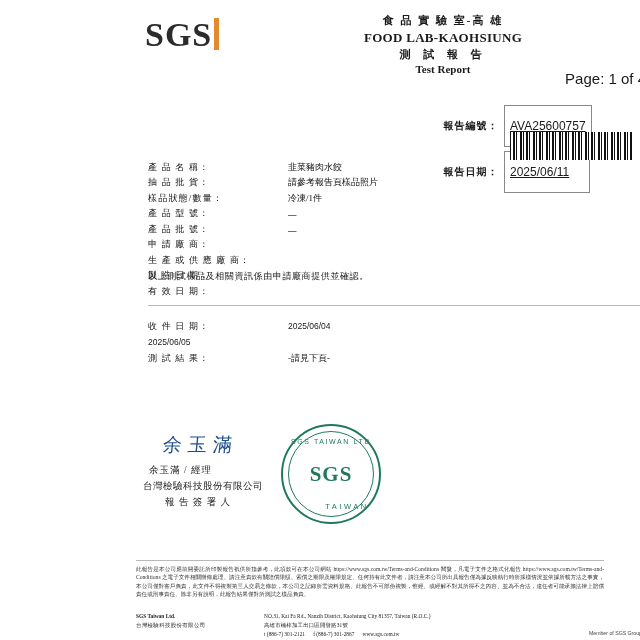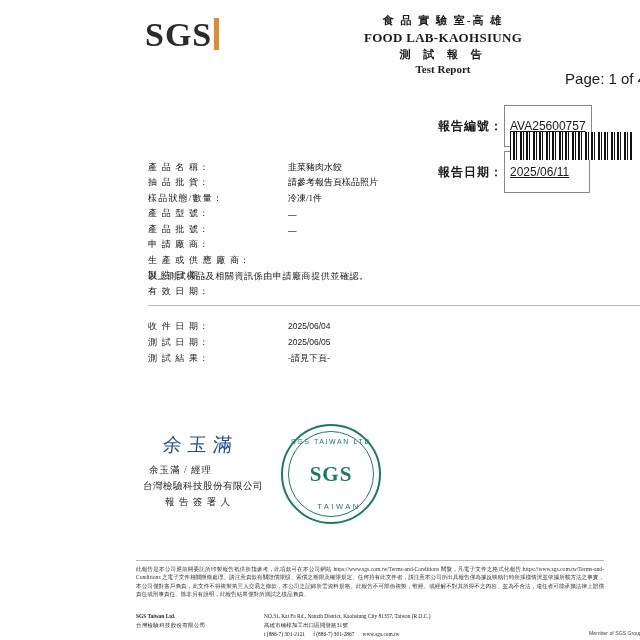--- a/index.html
+++ b/index.html
@@ -97,21 +97,22 @@
   }
   .meta-row {
     display: flex;
     align-items: center;
     margin-bottom: 4px;
   }
   .meta-label {
     width: 66px;
     letter-spacing: 1px;
     font-weight: bold;
-    font-size: 12px;
+    font-size: 10px;
+    text-align: center;
   }
   .meta-value {
     border: 1px solid #888;
     padding: 13px 5px;
     font-family: "Liberation Sans", sans-serif;
     font-size: 12px;
     min-width: 74px;
     text-decoration: underline;
   }
   .barcode {
@@ -269,21 +270,21 @@
     left: 0;
     top: 12px;
     width: 96px;
     text-align: center;
     font-size: 7px;
     letter-spacing: 1.6px;
     font-family: "Liberation Sans", sans-serif;
   }
   .stamp .bot-txt {
     position: absolute;
-    left: 8px;
+    left: 16px;
     bottom: 11px;
     width: 96px;
     text-align: center;
     font-size: 7.5px;
     letter-spacing: 2.5px;
     font-family: "Liberation Sans", sans-serif;
   }
 
   
   .footer-rule {
@@ -409,21 +410,20 @@
   <div class="declaration">以上測試樣品及相關資訊係由申請廠商提供並確認。</div>
 
   <div class="rule r1"></div>
 
   <div class="dates">
     <div class="d-row">
         <div class="d-label">收 件 日 期：</div>
         <div class="d-value">2025/06/04</div>
       </div>
     <div class="d-row">
-        <div class="d-label">測 試 日 期：</div>
         <div class="d-value">2025/06/05</div>
       </div>
     <div class="d-row">
         <div class="d-label">測 試 結 果：</div>
         <div class="d-value cn">-請見下頁-</div>
       </div>
   </div>
 
   <div class="sign-area">
     <div class="sign-script">余玉滿</div>

